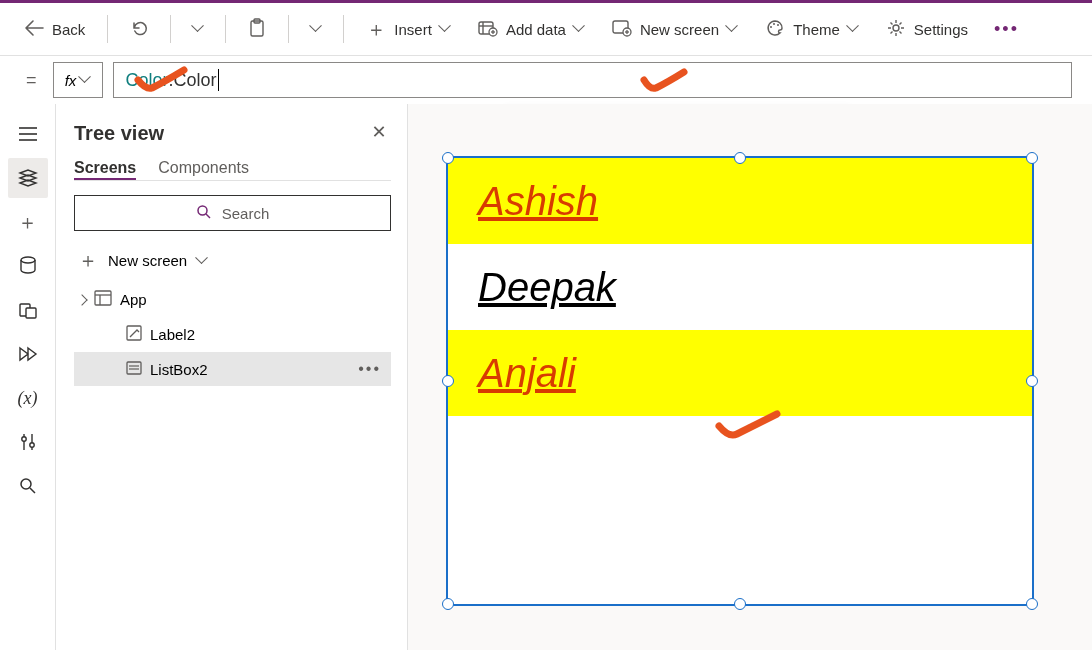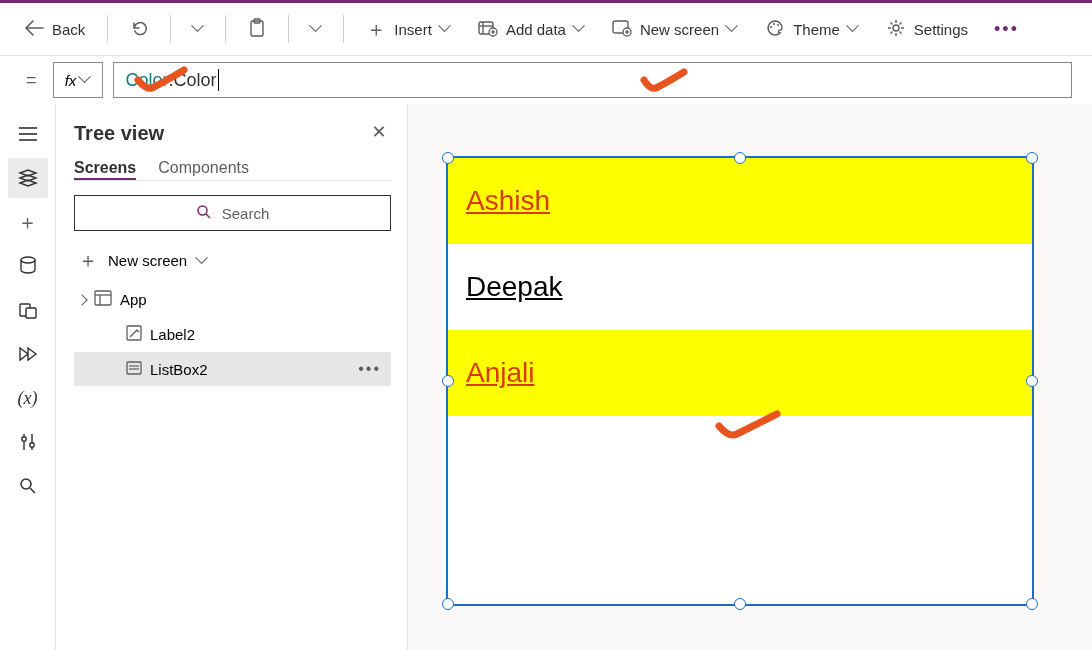--- a/index.html
+++ b/index.html
@@ -156,23 +156,24 @@
   .listbox {
     position: absolute;
     top: 52px; left: 38px;
     width: 588px; height: 450px;
     background: #fff;
     border: 2px solid #1a6fc9;
   }
   .listbox-item {
     height: 86px;
     display: flex; align-items: center;
-    padding: 0 18px;
-    font-size: 28px;
+    padding: 0 30px;
+    font-size: 40px;
     text-decoration: underline;
+    font-style: italic;
   }
   .listbox-item.sel { background: #ffff00; color: #d83b01; }
   .listbox-item.unsel { background: #fff; color: #000; }
 
   .handle {
     position: absolute; width: 12px; height: 12px;
     background: #fff; border: 1.5px solid #1a6fc9; border-radius: 50%;
     transform: translate(-50%, -50%);
   }
 

